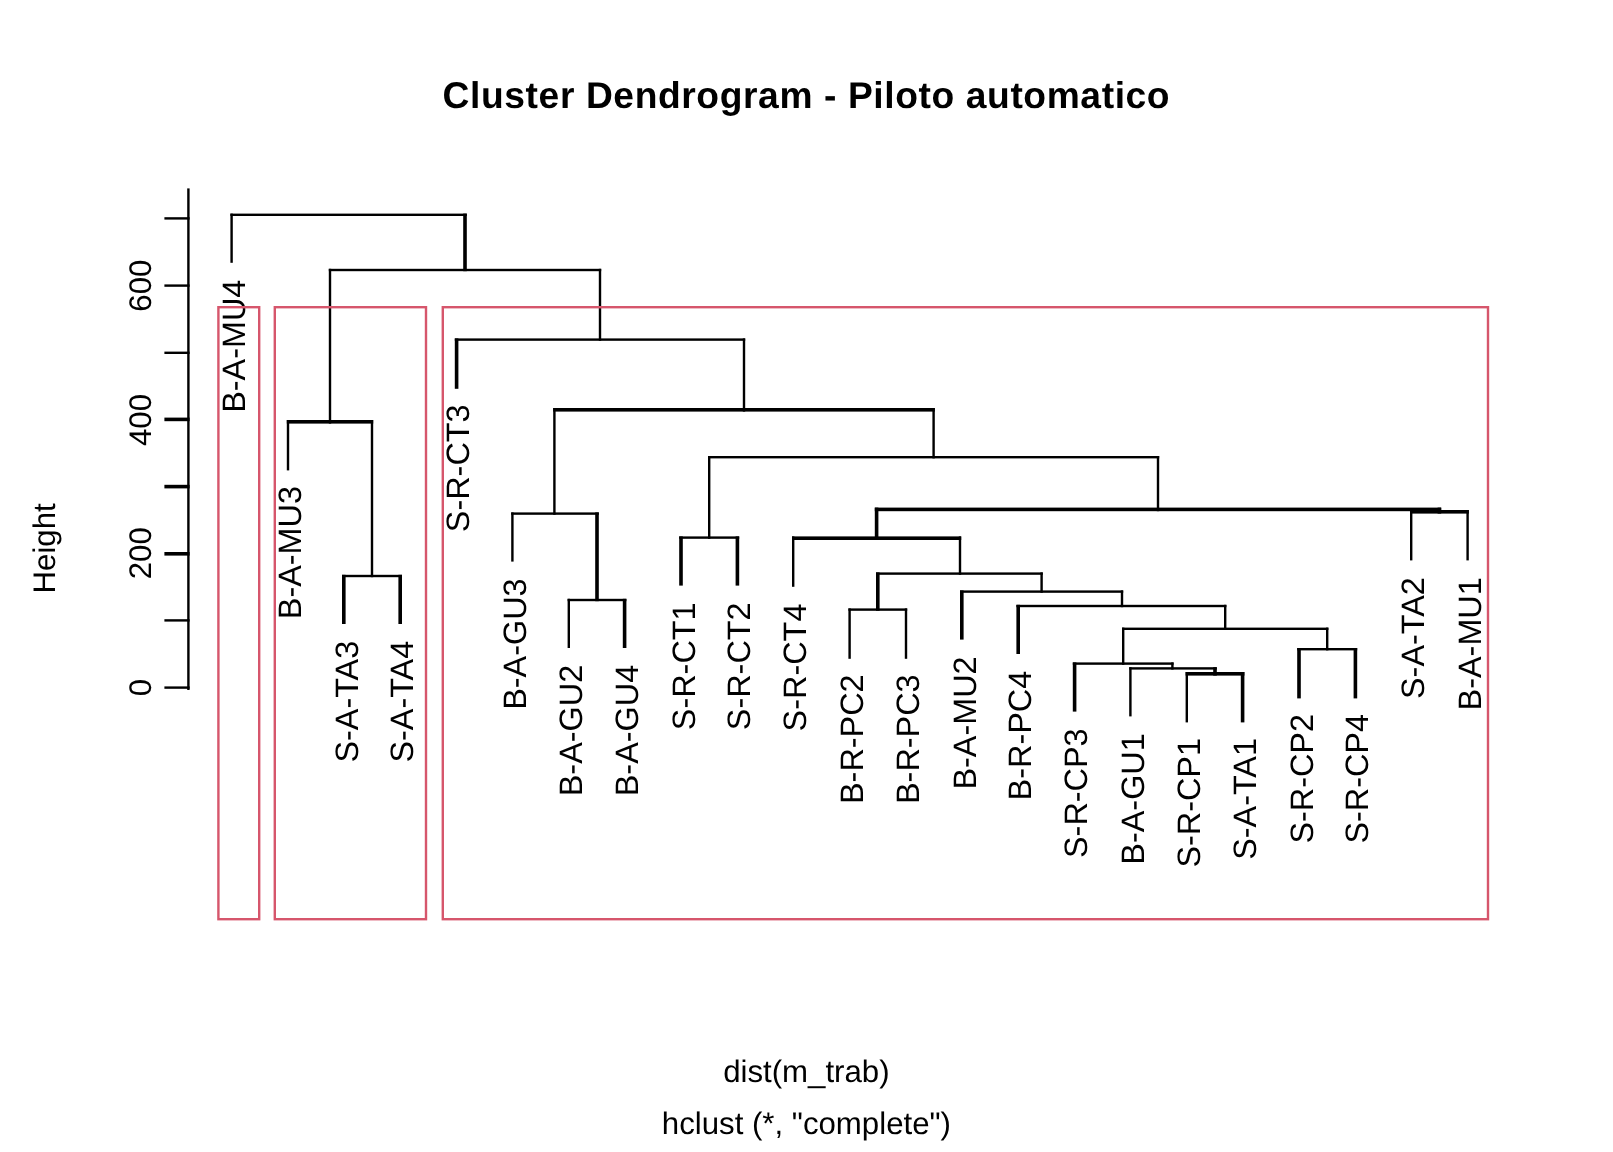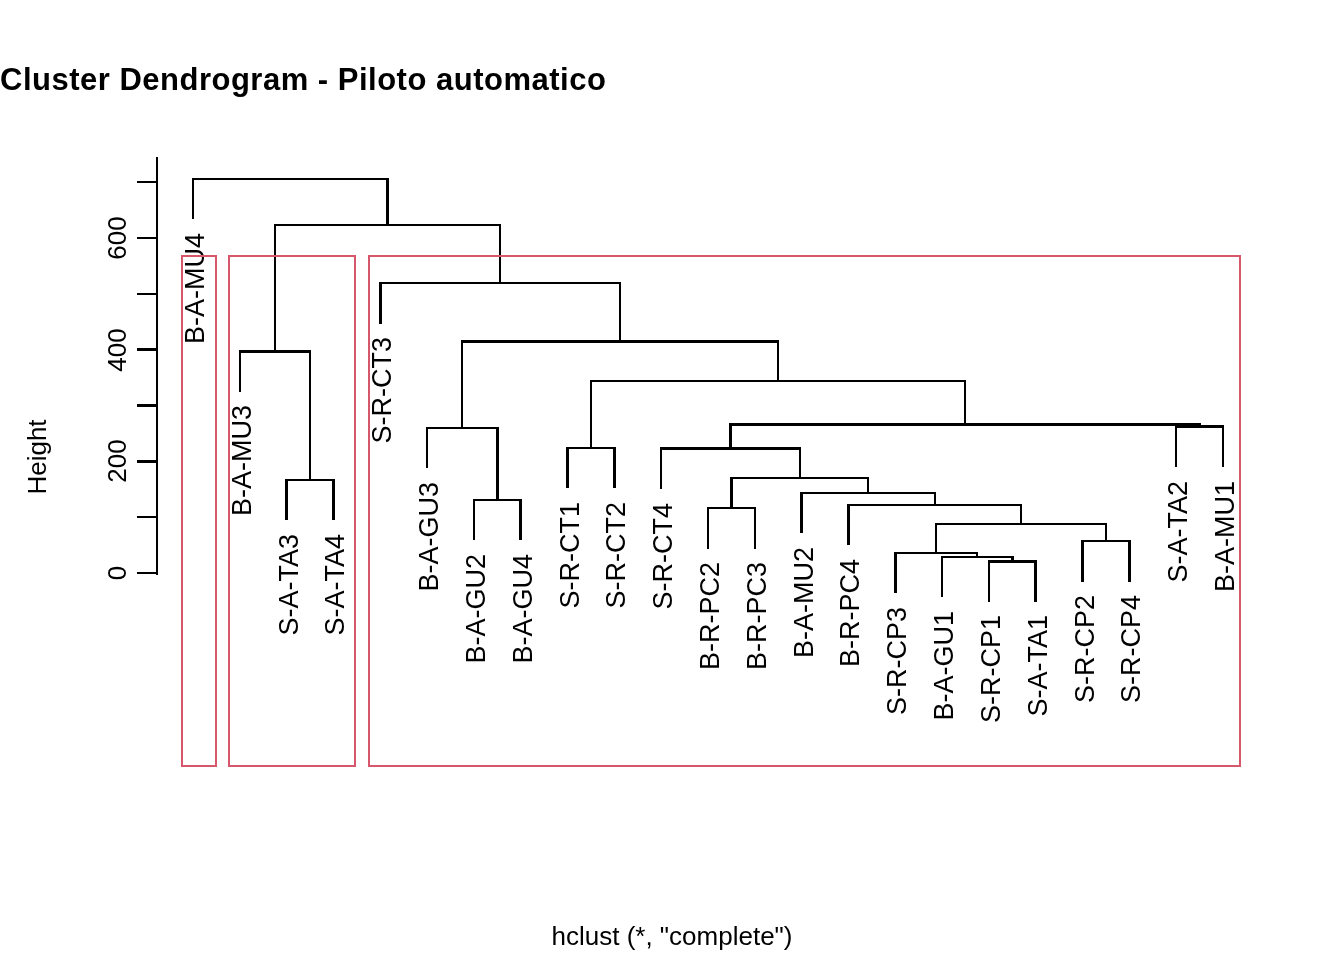--- a/index.html
+++ b/index.html
@@ -1,19 +1,19 @@
 <!DOCTYPE html>
 <html><head>
 <meta charset="utf-8">
 <style>
   html,body{margin:0;padding:0;background:#ffffff;}
   body{width:1344px;height:960px;position:relative;overflow:hidden;
        font-family:"Liberation Sans","DejaVu Sans",sans-serif;color:#000;}
   #chart{position:absolute;left:0;top:0;width:1344px;height:960px;}
-  .title{position:absolute;left:0;top:62px;width:1344px;
+  .title{position:absolute;left:0;top:62px;width:1344px;text-align:center;
          font-size:31px;font-weight:bold;letter-spacing:.5px;}
   .rot{position:absolute;white-space:nowrap;transform-origin:0 0;}
   .ylab{font-size:26px;transform:rotate(-90deg) translateX(-50%);}
   .cap{position:absolute;left:0;width:1344px;text-align:center;font-size:26px;}
   .seg{position:absolute;background:#000;}
   .tick-label{font-size:26px;transform:rotate(-90deg) translateX(-50%);}
   .leaf-label{font-size:27px;transform:rotate(-90deg) translateX(-100%);}
   .cluster-box{position:absolute;border-style:solid;background:transparent;}
 </style>
 </head>
@@ -122,14 +122,15 @@
       <div class="seg" style="left: 136.75px; top: 236.77px; width: 21.5px; height: 2.5px; background: rgb(0, 0, 0);"></div>
       <div class="seg" style="left: 136.75px; top: 180.94px; width: 21.5px; height: 2.5px; background: rgb(0, 0, 0);"></div>
       <div class="rot tick-label" style="left: 102px; top: 573px;">0</div>
       <div class="rot tick-label" style="left: 102px; top: 461.34px;">200</div>
       <div class="rot tick-label" style="left: 102px; top: 349.68px;">400</div>
       <div class="rot tick-label" style="left: 102px; top: 238.02px;">600</div>
       <div class="cluster-box" style="left: 181px; top: 255px; width: 32px; height: 508px; border-width: 2.5px; border-color: rgb(214, 86, 108);"></div>
       <div class="cluster-box" style="left: 228px; top: 255px; width: 124px; height: 508px; border-width: 2.5px; border-color: rgb(214, 86, 108);"></div>
       <div class="cluster-box" style="left: 368px; top: 255px; width: 869px; height: 508px; border-width: 2.5px; border-color: rgb(214, 86, 108);"></div>
     </div>
+  <div class="cap" style="top:878px;">dist(m_trab)</div>
   <div class="cap" style="top:921px;">hclust (*, "complete")</div>
 </div>
 
 </body></html>

